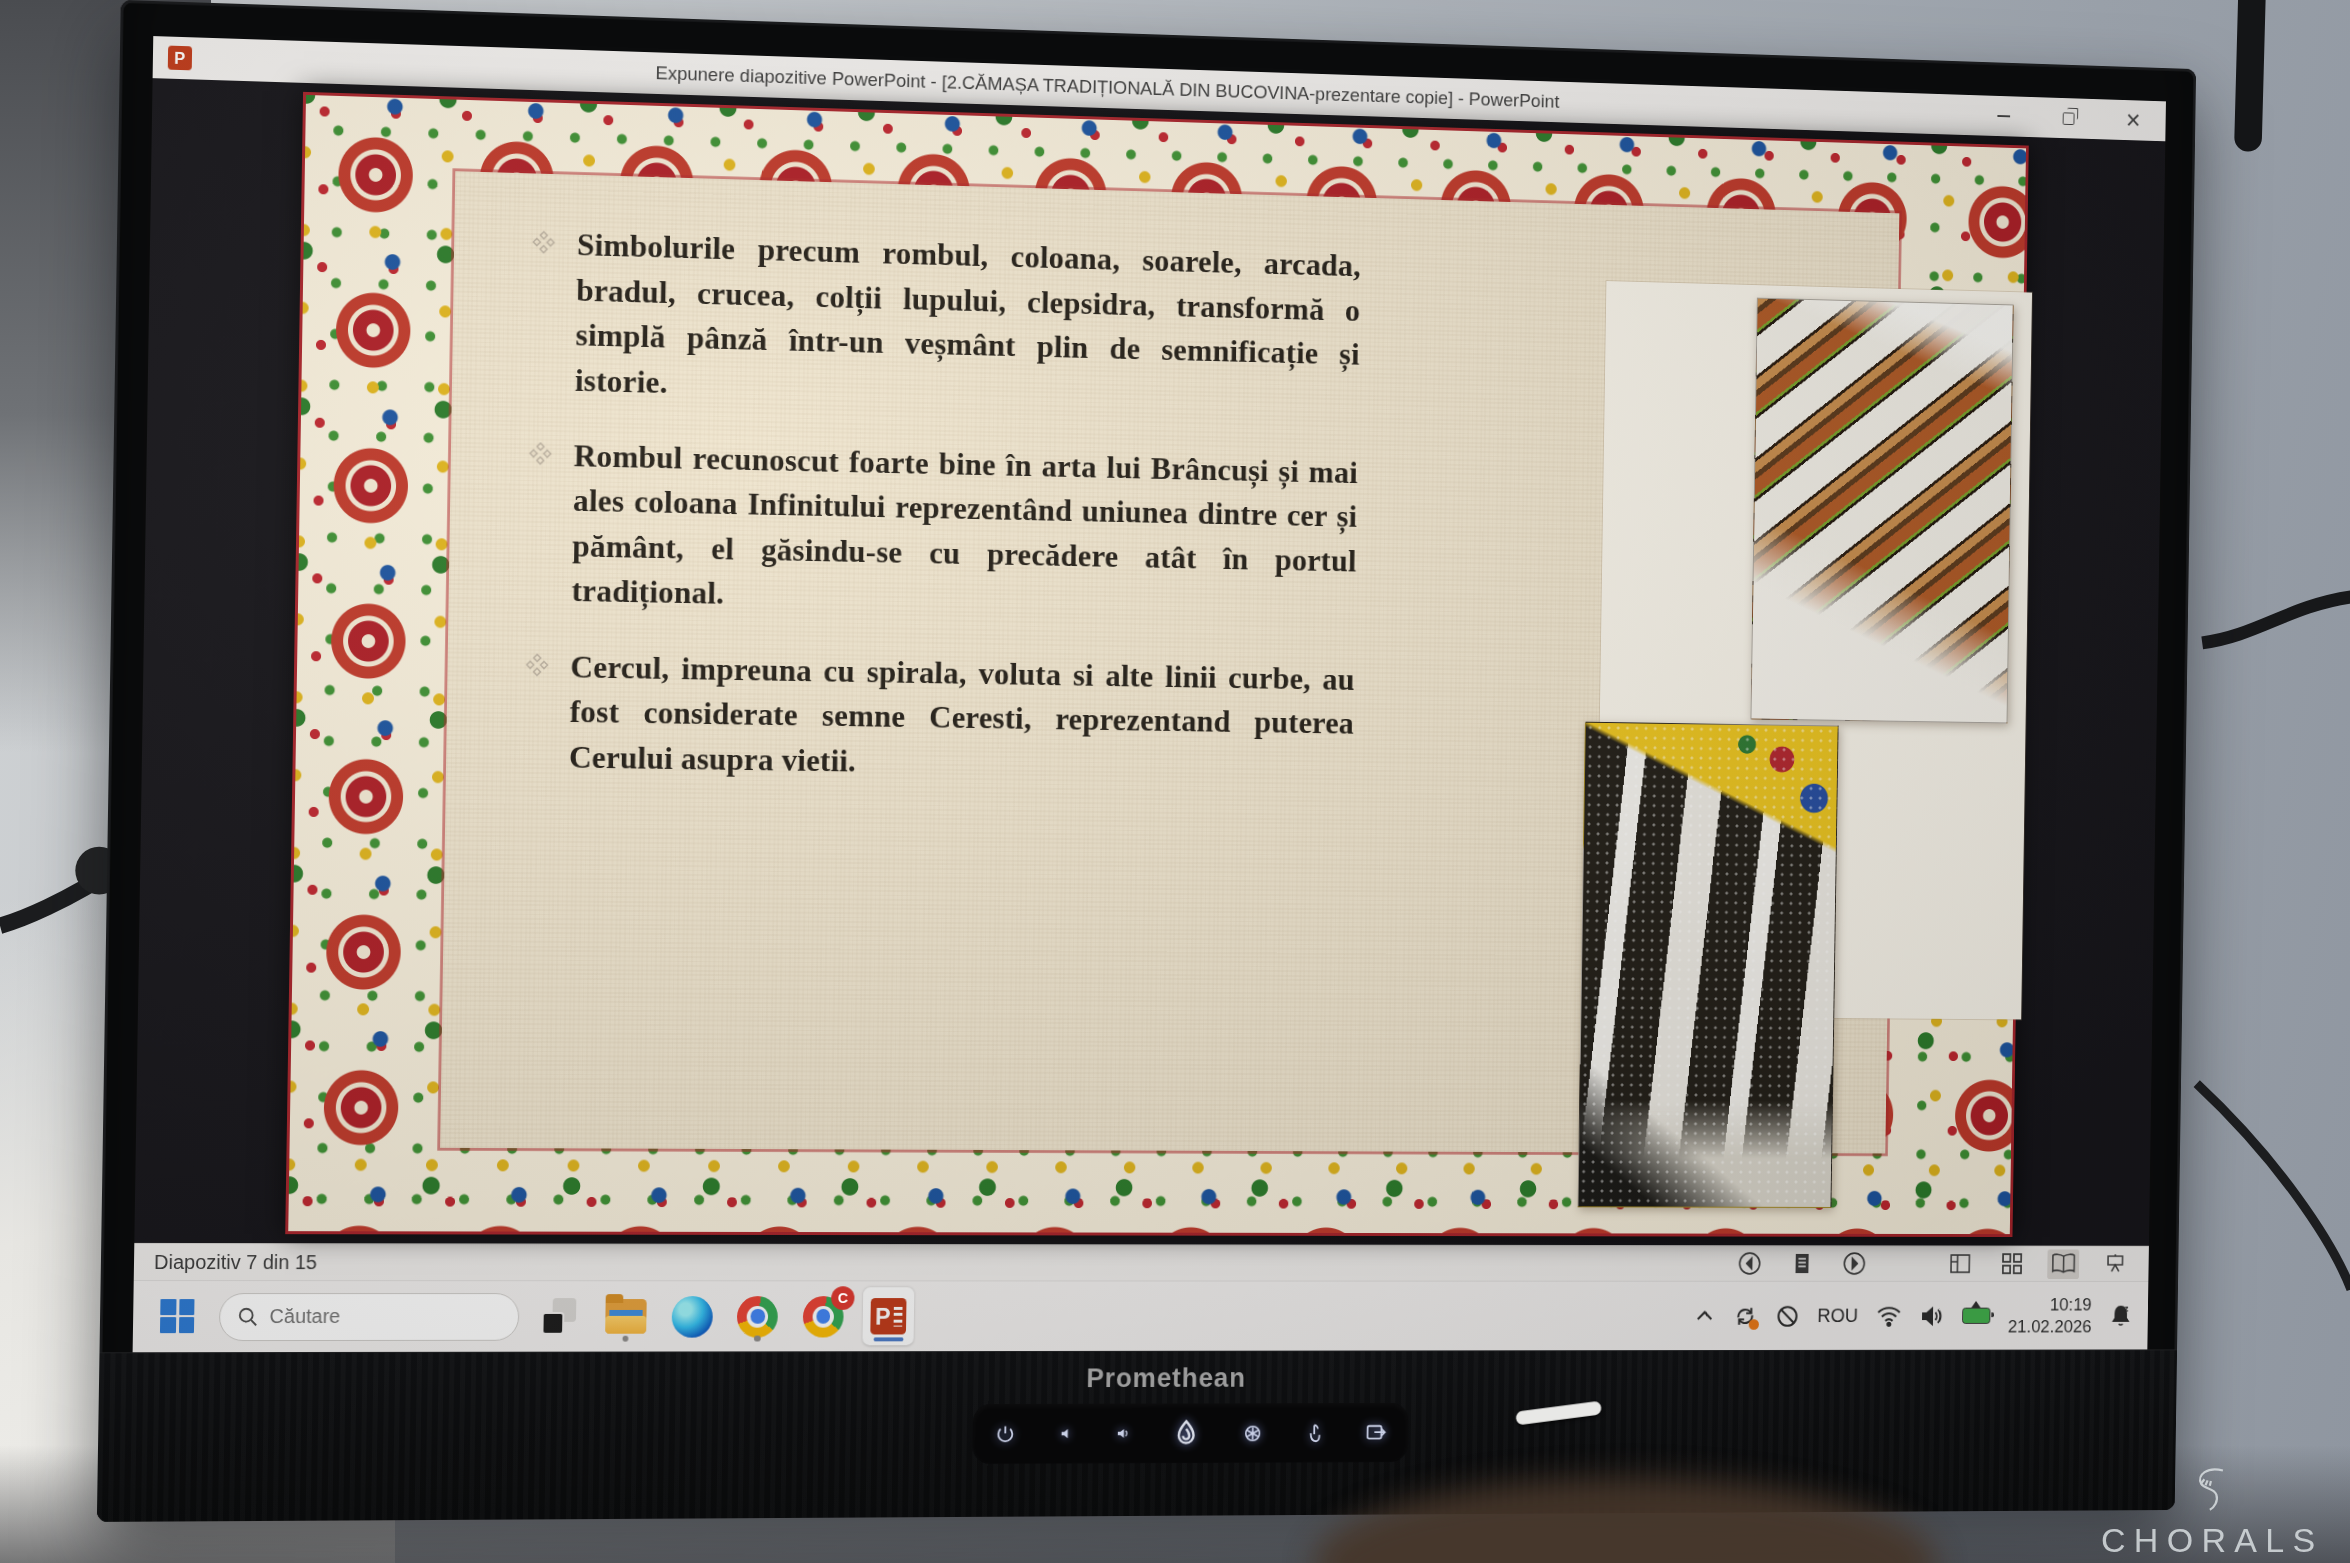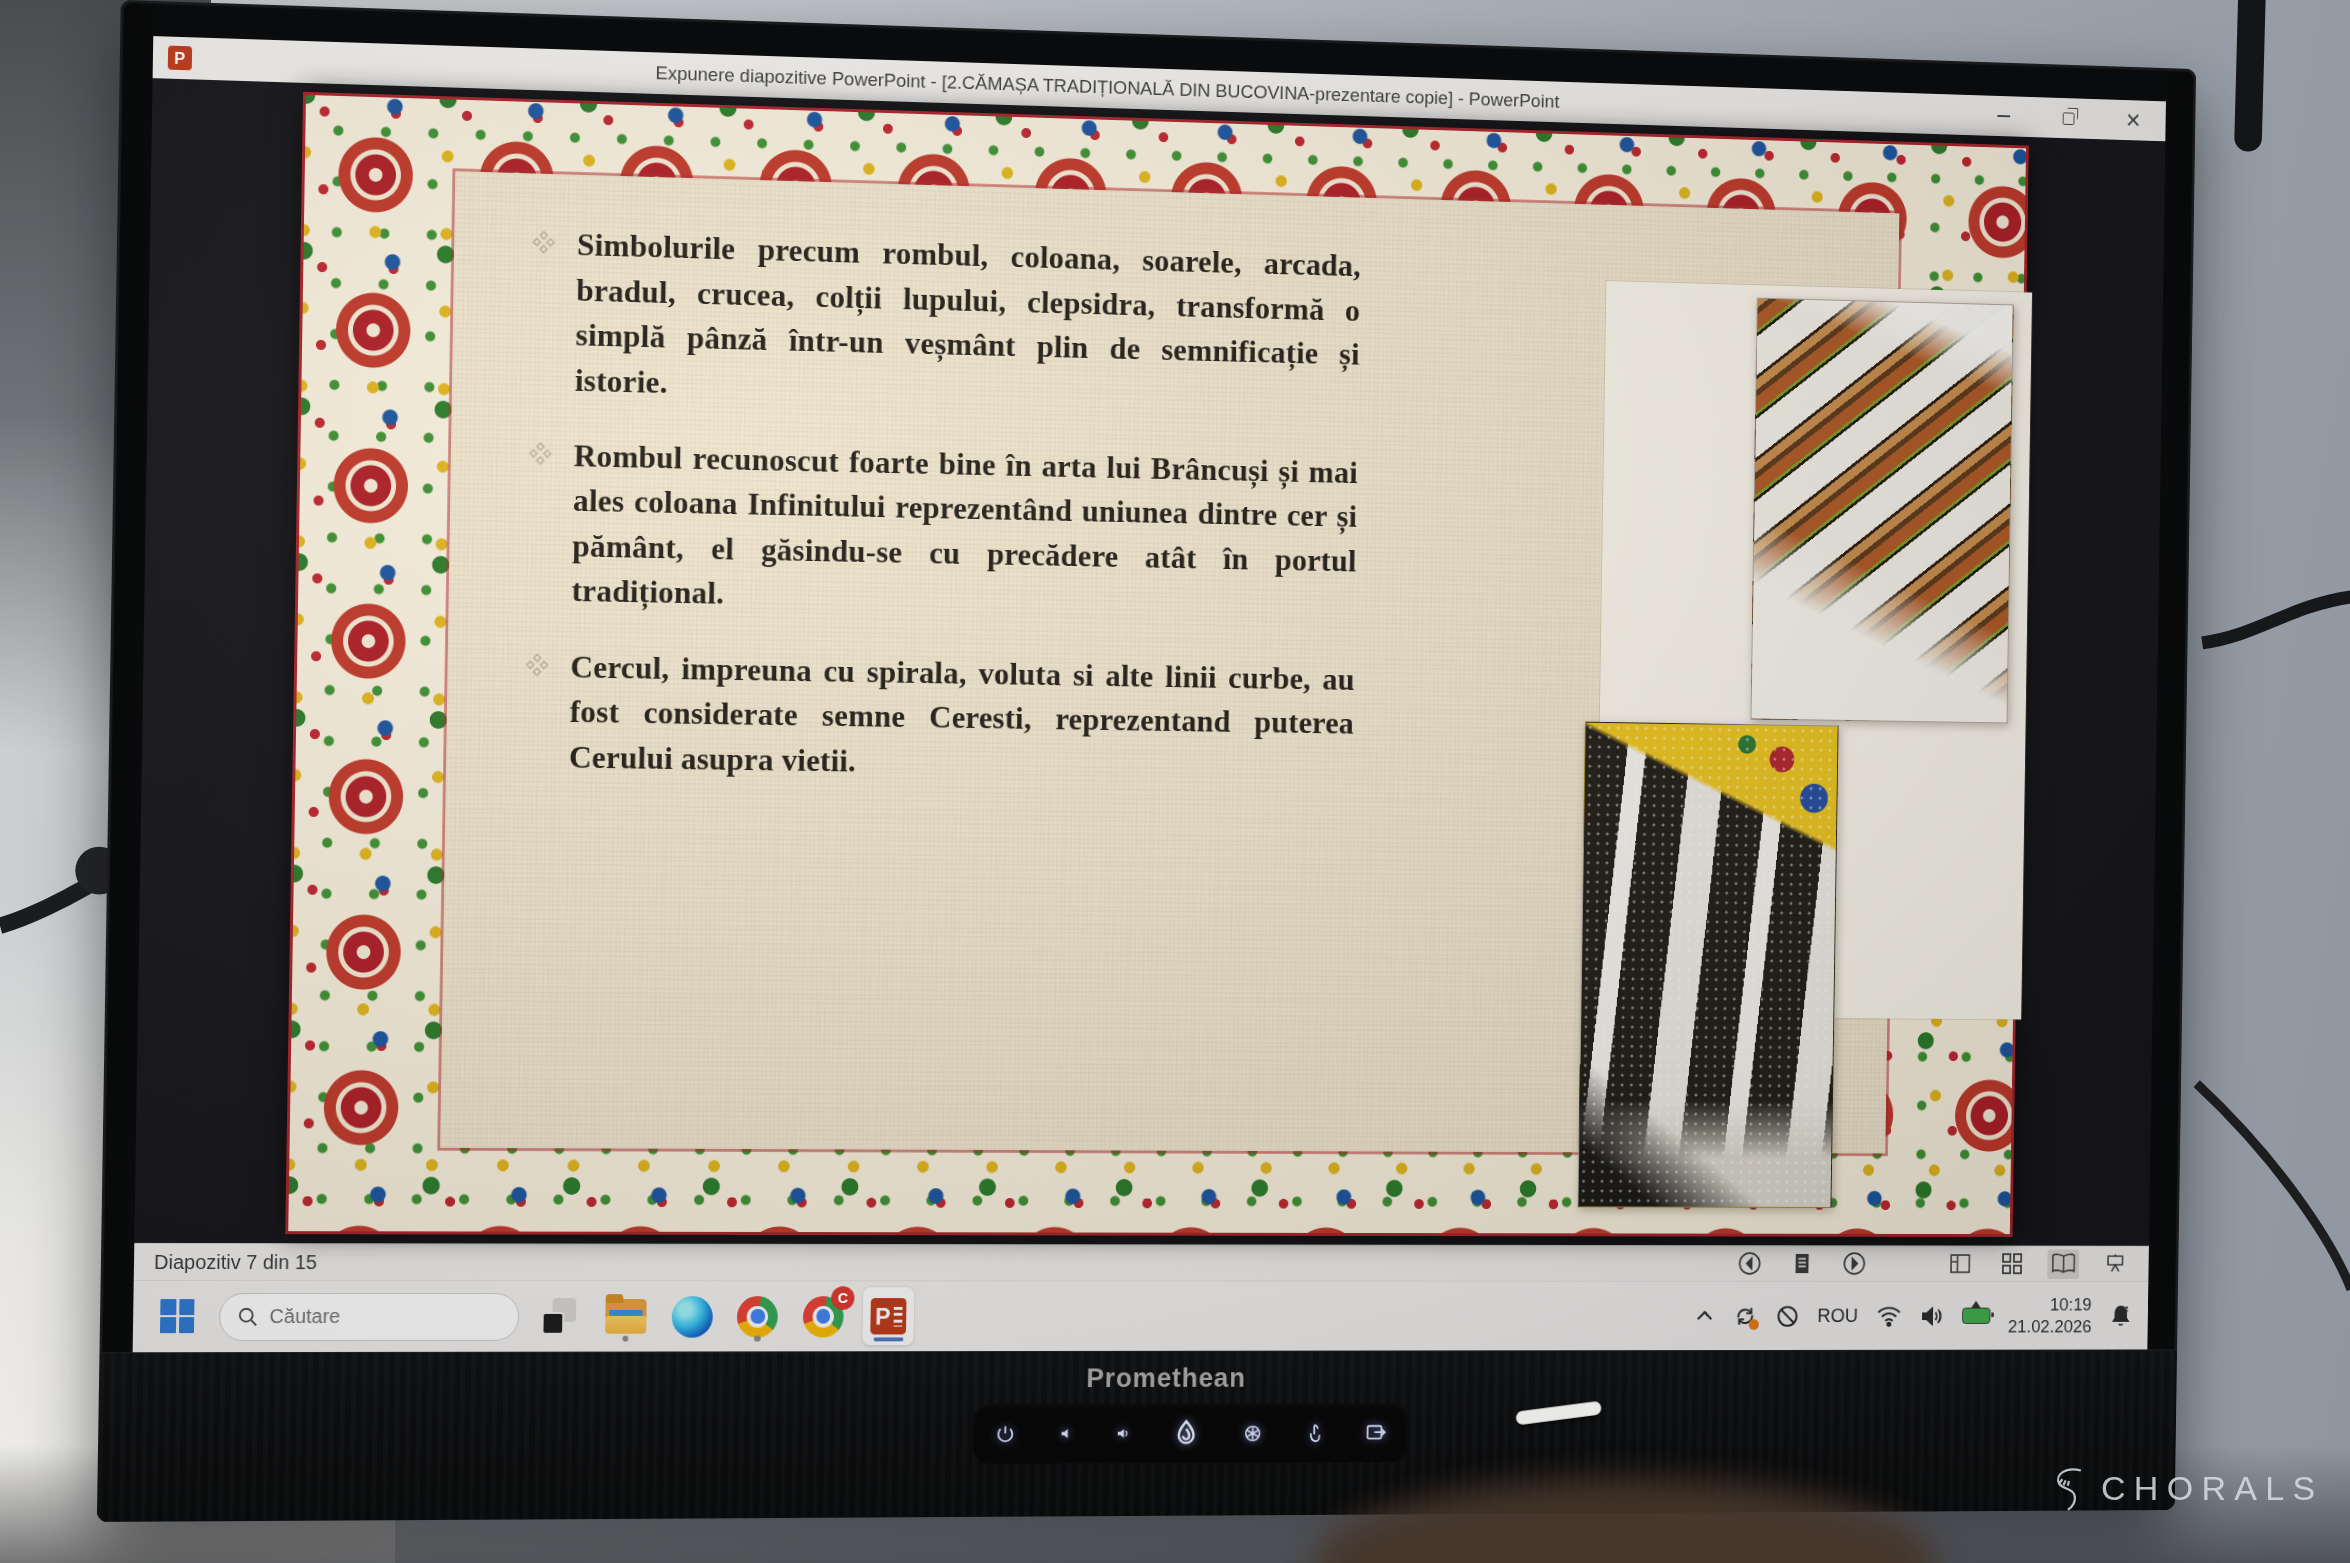--- a/index.html
+++ b/index.html
@@ -12,21 +12,21 @@
   .wall-topleft { position:absolute; left:0; top:0; width:211px; height:753px;
     background:linear-gradient(180deg,#4a4c50 0%,#6f7276 55%,rgba(120,122,126,0) 100%); }
   .wall-bottomleft { position:absolute; left:0; top:900px; width:395px; height:664px;
     background:linear-gradient(165deg,rgba(255,255,255,0) 0%,#e7e6e2 45%,#f1f0ec 100%); }
   .floor-shadow { position:absolute; left:0; bottom:0; right:0; height:119px;
     background:linear-gradient(to top,rgba(35,36,40,.6),rgba(0,0,0,0)); }
   svg.cables { position:absolute; inset:0; z-index:6; pointer-events:none; }
   .blur-blob { position:absolute; left:1313px; top:1477px; width:624px; height:174px;
     background:#46362a; border-radius:50%; filter:blur(15.6px); opacity:.92; z-index:60; }
   .watermark { position:absolute; right:27.5px; top:1464px; z-index:70; display:flex; align-items:center; gap:9.2px;
-    color:#d9dee1; opacity:.85; }
+    color:#d9dee1; opacity:.85;flex-direction:column; }
   .watermark .wm-text { font-size:34px; letter-spacing:8.3px; font-weight:300; }
 
   
   .monitor { position:absolute; left:110px; top:3.7px; width:2186px; height:1517px; z-index:10;
     background:#0b0c0d; border-radius:11px;
     transform: perspective(3122px) rotateY(4.6deg) rotate(0.9deg);
     transform-origin: 6% 45%;
     box-shadow: inset 0 0 0 2.8px #1a1b1d, inset 0 -46px 64px rgba(0,0,0,.55), 0 32px 73px rgba(18,20,24,.55); }
 
   .screen { position:absolute; left:33px; right:33px; top:35px; bottom:169px;

